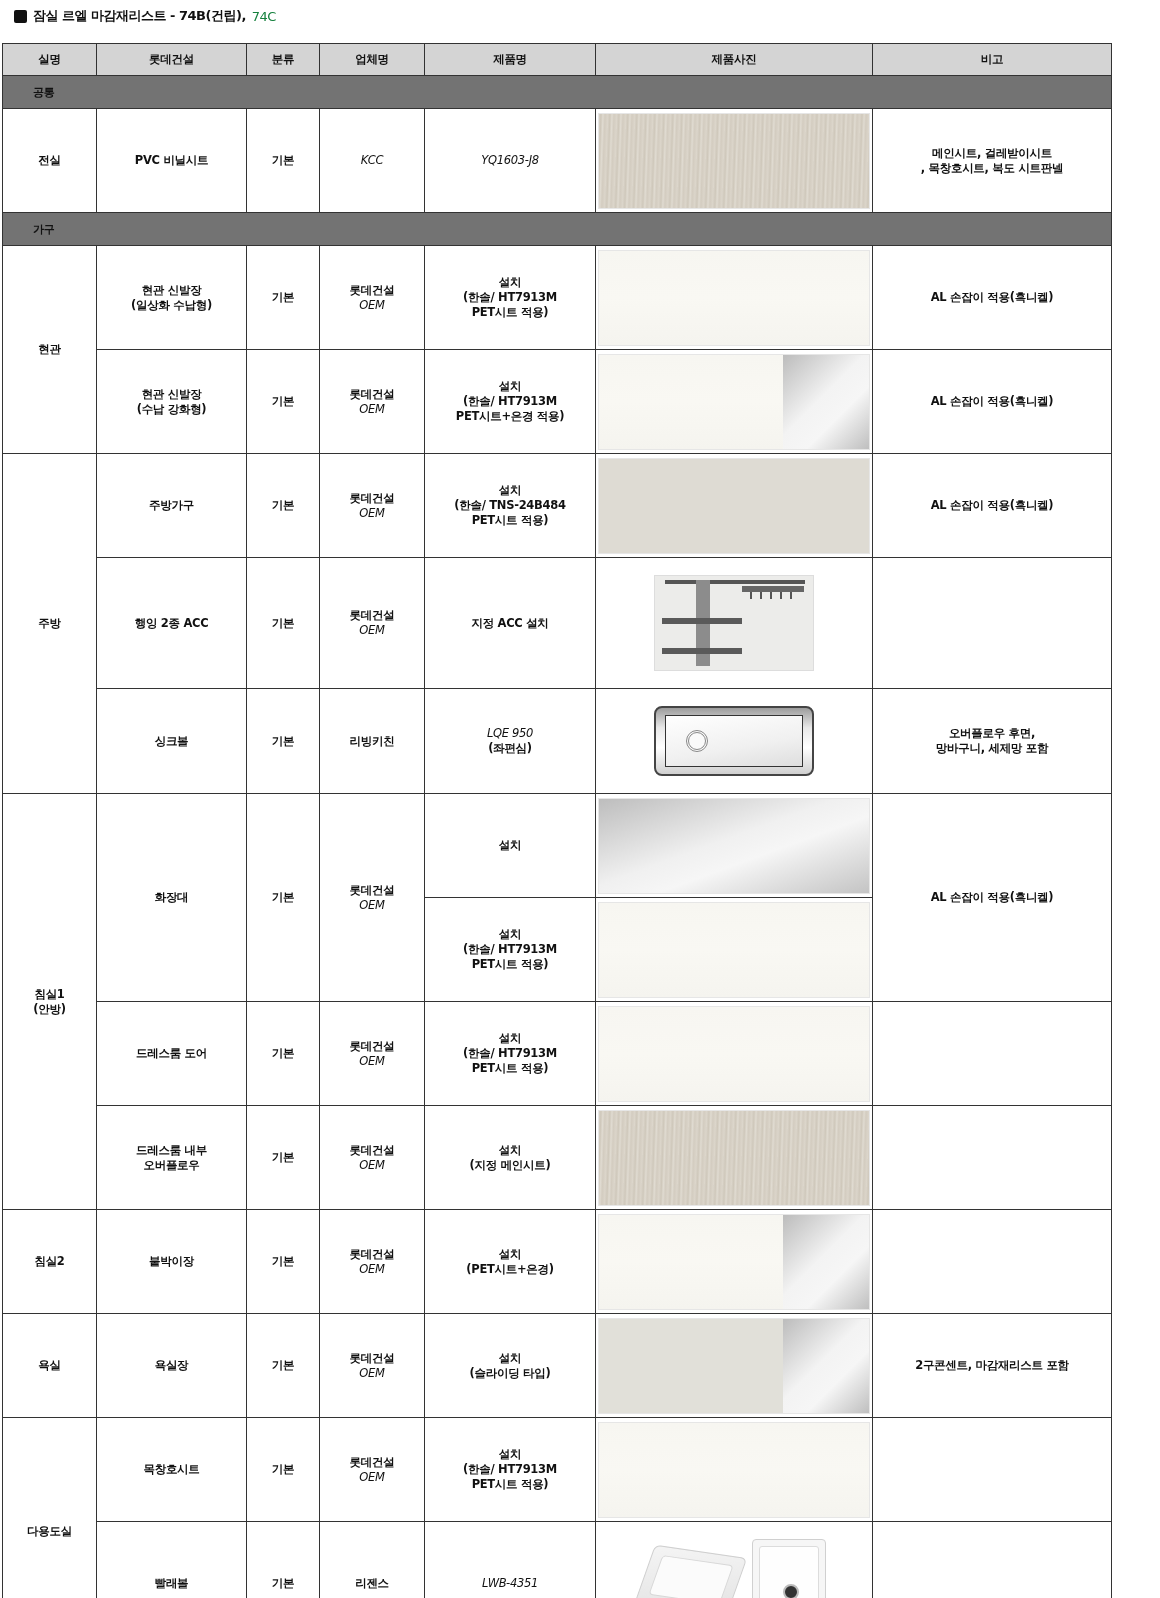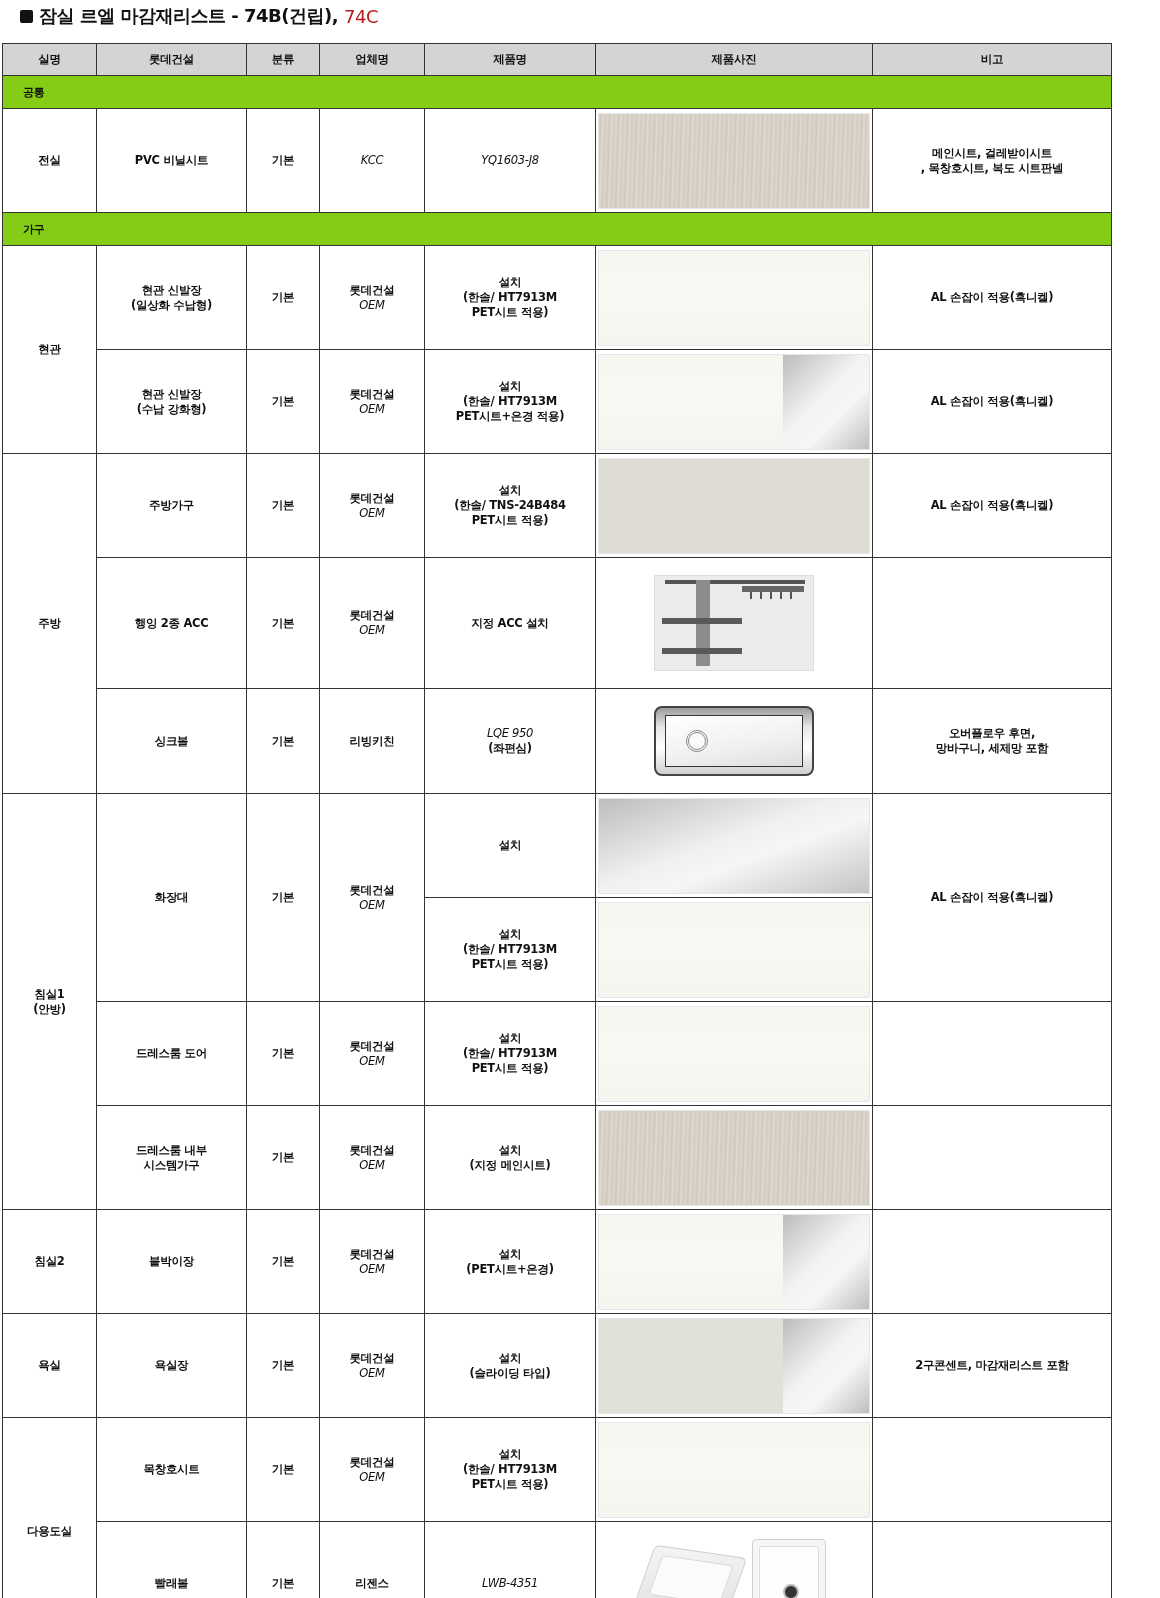--- a/index.html
+++ b/index.html
@@ -1,23 +1,23 @@
 <!DOCTYPE html>
 <html><head>
 <meta charset="utf-8">
 <style>
   html, body { margin: 0; padding: 0; background: #ffffff; }
   body { width: 1160px; height: 1598px; position: relative; font-family: "DejaVu Sans", "Liberation Sans", sans-serif; color: #111; overflow: hidden; }
-  .title { position: absolute; left: 20px; top: 4px; height: 24px; display: flex; align-items: center; font-size: 18px; font-weight: bold; letter-spacing: -0.5px; }
+  .title { position: absolute; left: 14px; top: 4px; height: 24px; display: flex; align-items: center; font-size: 13px; font-weight: bold; letter-spacing: -0.5px; }
   .title .bullet { width: 13px; height: 13px; background: #111; border-radius: 2px; margin-right: 6px; display: inline-block; }
-  .title .sub { color: #b91c1c; font-weight: normal; margin-left: 6px; }
+  .title .sub { color: #15803d; font-weight: normal; margin-left: 6px; }
   table { position: absolute; left: 2px; top: 43px; border-collapse: collapse; table-layout: fixed; width: 1109px; }
   td, th { border: 1.5px solid #333; text-align: center; vertical-align: middle; font-size: 11.5px; line-height: 15px; padding: 0; letter-spacing: -0.3px; white-space: pre-line; }
   th { background: #d4d4d4; font-weight: bold; height: 31px; font-size: 11.5px; margin-left: 27px; }
-  .section td { background: #84cc16; text-align: left; padding-left: 20px; height: 32px; font-weight: bold; font-size: 11px; }
+  .section td { background: #737373; text-align: left; padding-left: 30px; height: 32px; font-weight: bold; font-size: 11px; }
   tr.data > td { height: 99px; }
   tr.half > td { height: 99px; }
   .b { font-weight: bold; }
   .n { font-weight: normal; font-style: italic; }
   .photo { padding: 2px; }
   .swatch { width: 272px; height: 96px; margin: 0 auto; position: relative; box-sizing: border-box; border: 1px solid #e6e6e6; }
   .wood { background: repeating-linear-gradient(92deg, #d9d3c8 0px, #cfc8bb 2px, #e0dbd1 4px, #d3ccc0 6px, #dcd6cb 9px); }
   .white { background: linear-gradient(180deg, #f7f6f1, #f9f8f3 50%, #f5f4ef); }
   .greige { background: #dedbd3; }
   .mirror { background: linear-gradient(160deg, #bdbdbd 0%, #f0f0f0 45%, #f6f6f6 60%, #c4c4c4 100%); }
@@ -168,21 +168,21 @@
     <td class="b">기본</td>
     <td><span class="b">롯데건설</span><br><span class="n">OEM</span></td>
     <td class="b">설치
 (한솔/ HT7913M
 PET시트 적용)</td>
     <td class="photo"><div class="swatch white"></div></td>
     <td class="b"></td>
   </tr>
   <tr class="data">
     <td class="b">드레스룸 내부
-시스템가구</td>
+오버플로우</td>
     <td class="b">기본</td>
     <td><span class="b">롯데건설</span><br><span class="n">OEM</span></td>
     <td class="b">설치
 (지정 메인시트)</td>
     <td class="photo"><div class="swatch wood"></div></td>
     <td class="b"></td>
   </tr>
 
   <tr class="data">
     <td class="b">침실2</td>

